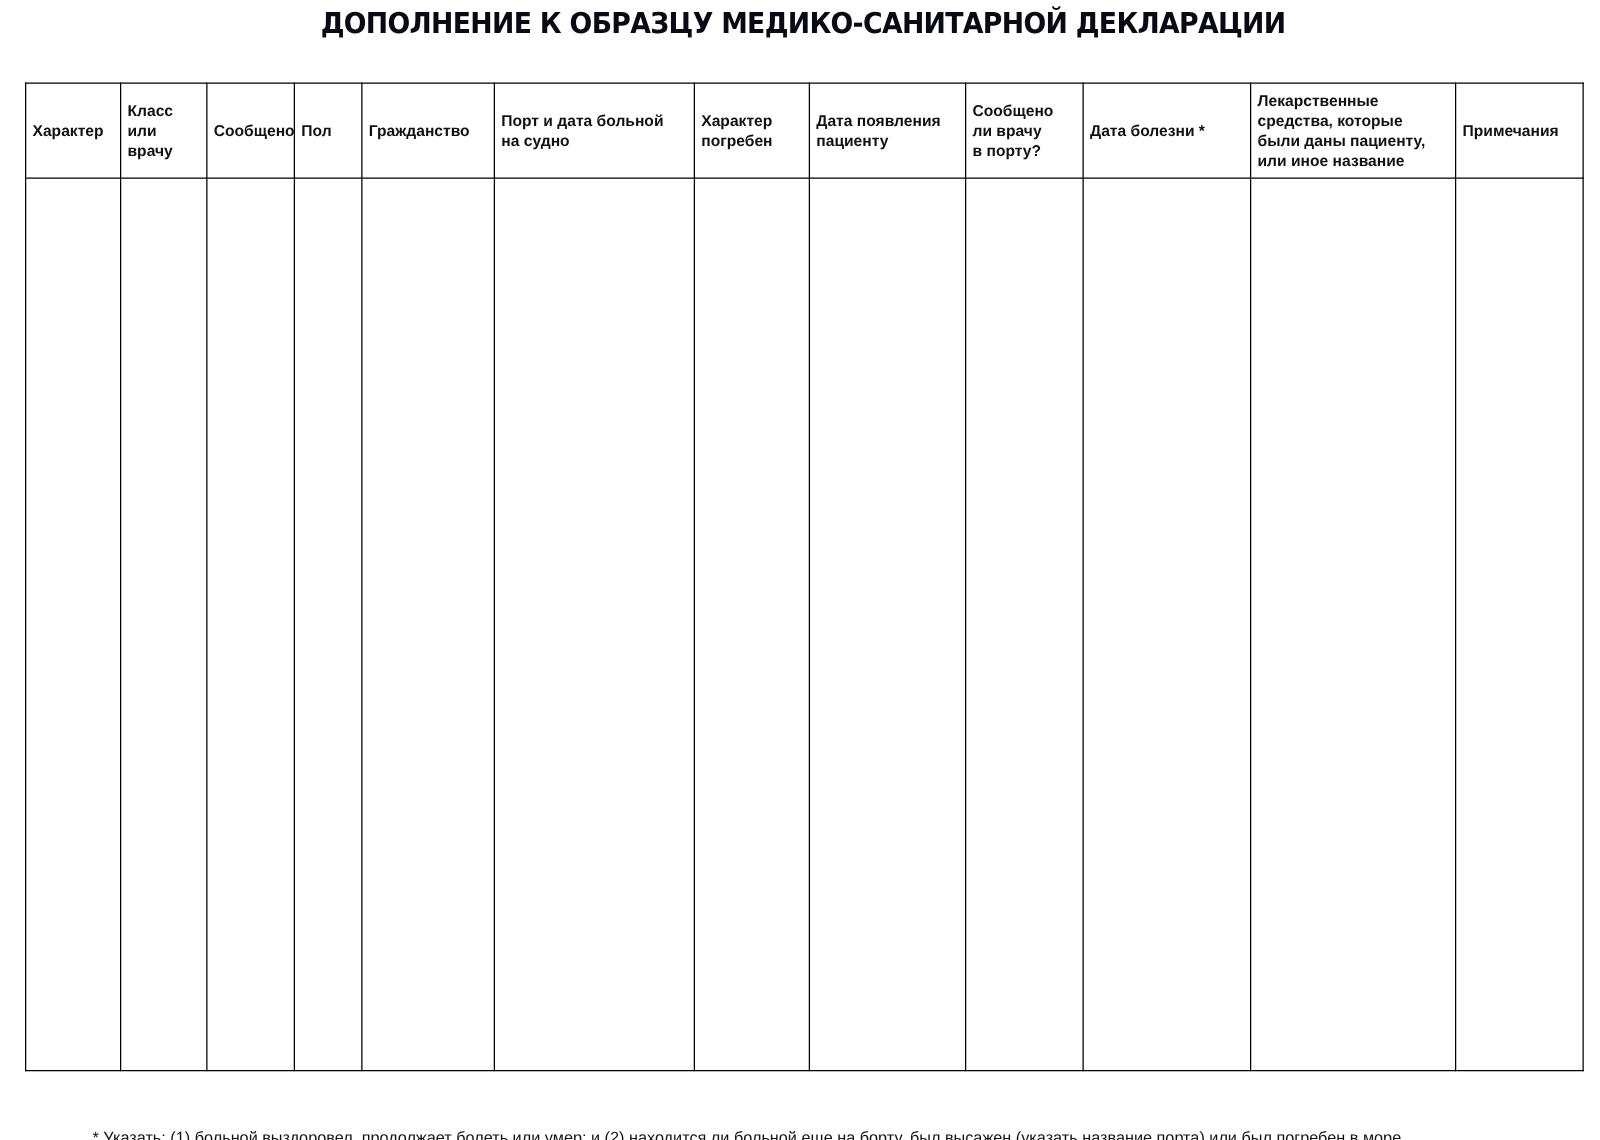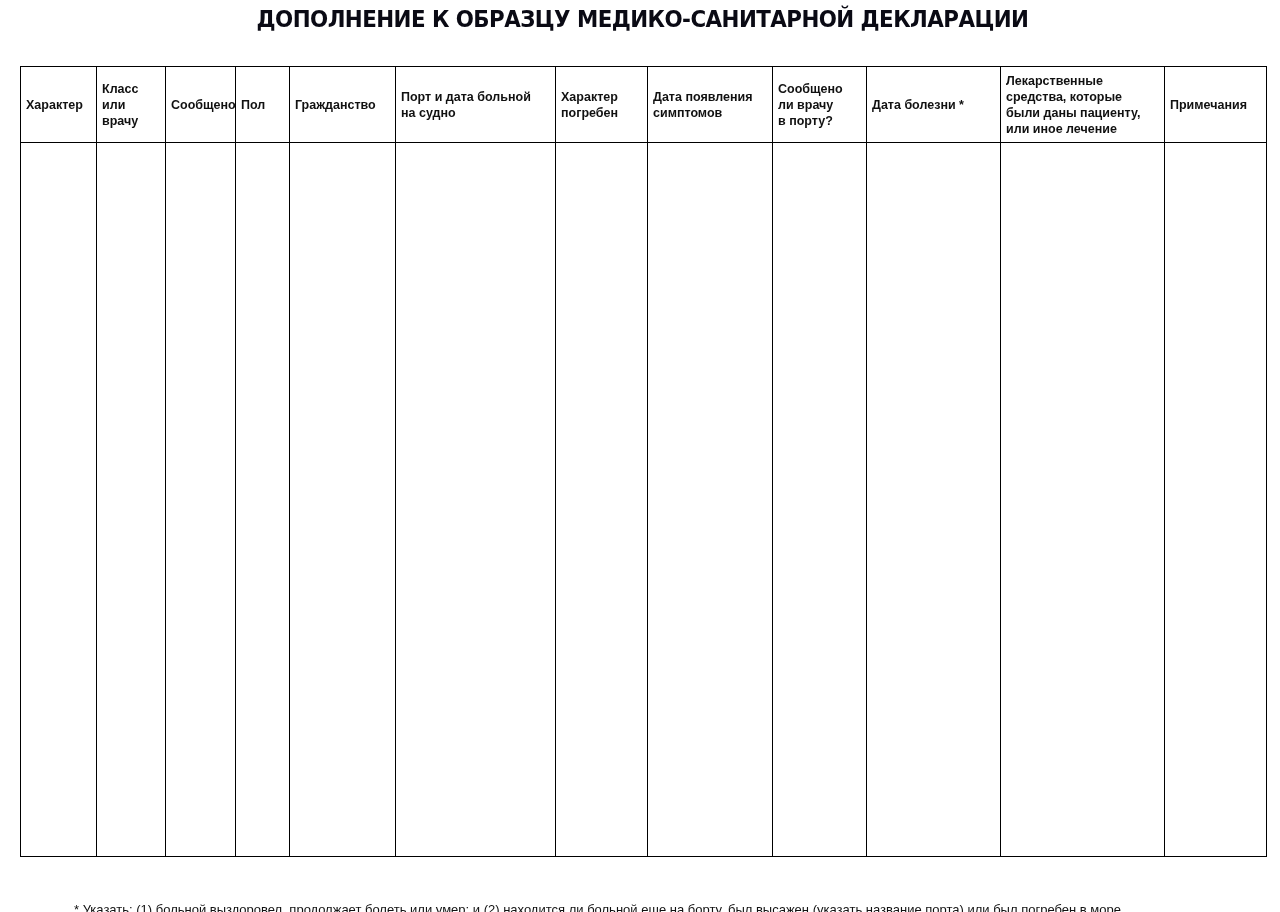--- a/index.html
+++ b/index.html
@@ -92,29 +92,29 @@
       <th>Класс
 или врачу</th>
       <th>Сообщено</th>
       <th>Пол</th>
       <th>Гражданство</th>
       <th>Порт и дата больной
 на судно</th>
       <th>Характер
 погребен</th>
       <th>Дата появления
-симптомов</th>
+пациенту</th>
       <th>Сообщено
 ли врачу
 в порту?</th>
       <th>Дата болезни *</th>
       <th>Лекарственные
 средства, которые
 были даны пациенту,
-или иное лечение</th>
+или иное название</th>
       <th>Примечания</th>
     </tr>
   </thead>
   <tbody>
     <tr>
       <td></td>
       <td></td>
       <td></td>
       <td></td>
       <td></td>

